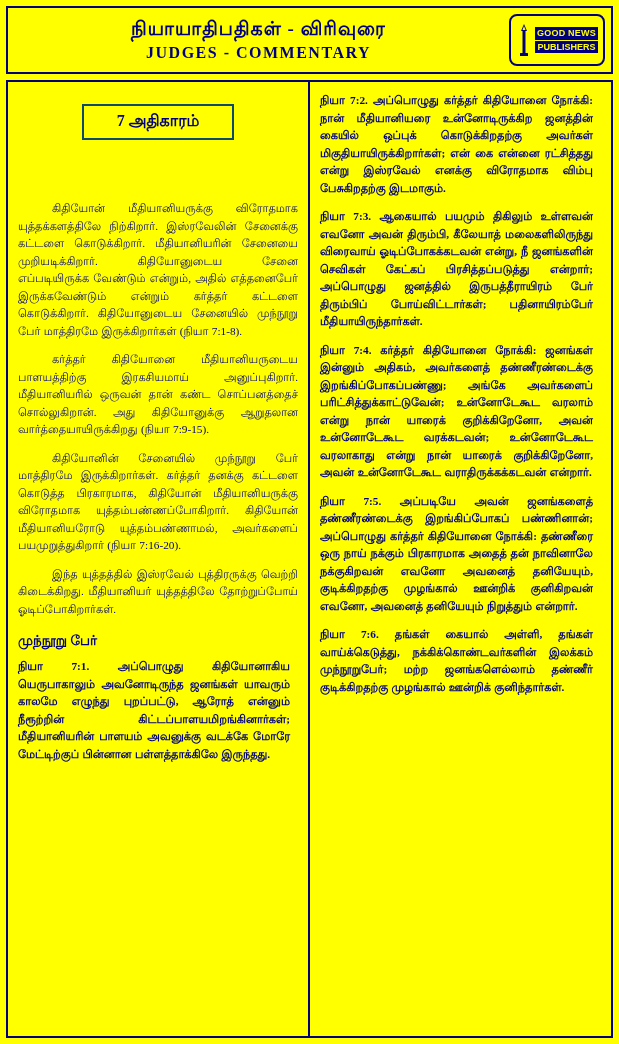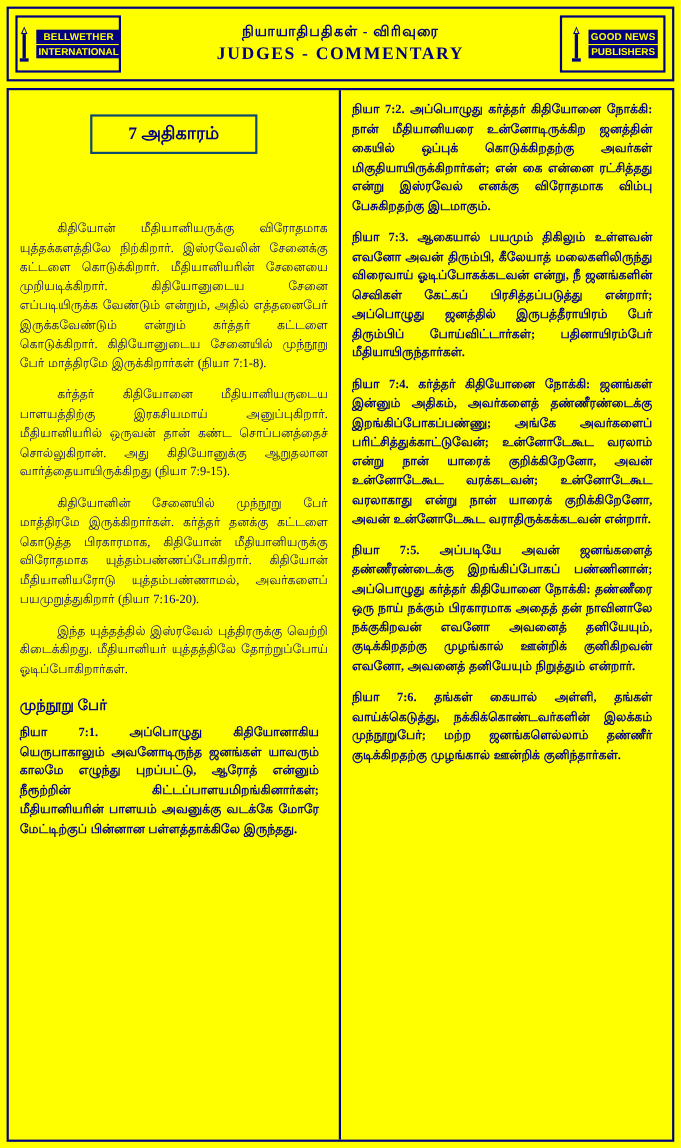--- a/index.html
+++ b/index.html
@@ -74,21 +74,21 @@
     background: #000080;
     color: #ffff00;
   }
   .header-titles {
     flex: 1;
     text-align: center;
     color: #000080;
   }
   .title-ta {
     font-family: "Liberation Serif", serif;
-    font-size: 13px;
+    font-size: 19px;
     font-weight: bold;
     letter-spacing: 1px;
     color: #000080;
     line-height: 1.2;
     text-align: center;
   }
   .title-en {
     font-family: "Liberation Serif", serif;
     font-size: 16px;
     font-weight: bold;
@@ -165,41 +165,27 @@
     margin: 0 8px 11px 0;
     word-spacing: 0.5px;
   }
 </style>
 </head>
 <body>
 
 <div class="page">
 
   <div class="header">
-    <div class="logo-box">
-      <div class="logo-inner">
-        <svg width="16" height="34" viewBox="0 0 16 34">
-          <path d="M8 1 L5 8 L11 8 Z" fill="#000080"></path>
-          <rect x="6.5" y="8" width="3" height="22" fill="#000080"></rect>
-          <rect x="4" y="30" width="8" height="3" fill="#000080"></rect>
-          <path d="M8 3 L6.5 7 L9.5 7 Z" fill="#ffff00"></path>
-        </svg>
-        <div class="logo-text">
-          <span class="l1">BELLWETHER</span>
-          <span class="l2">INTERNATIONAL</span>
-        </div>
-      </div>
-    </div>
 
     <div class="header-titles">
       <div class="title-ta">நியாயாதிபதிகள்  -  விரிவுரை</div>
       <div class="title-en">JUDGES -  COMMENTARY</div>
     </div>
 
-    <div class="logo-box" style="margin-left:0;margin-right:6px;">
+    <div class="logo-box" style="margin-left:0;margin-right:6px;border-radius:8px;">
       <div class="logo-inner">
         <svg width="16" height="34" viewBox="0 0 16 34">
           <path d="M8 1 L5 8 L11 8 Z" fill="#000080"></path>
           <rect x="6.5" y="8" width="3" height="22" fill="#000080"></rect>
           <rect x="4" y="30" width="8" height="3" fill="#000080"></rect>
           <path d="M8 3 L6.5 7 L9.5 7 Z" fill="#ffff00"></path>
         </svg>
         <div class="logo-text gn">
           <span class="l1">GOOD NEWS</span>
           <span class="l2">PUBLISHERS</span>

